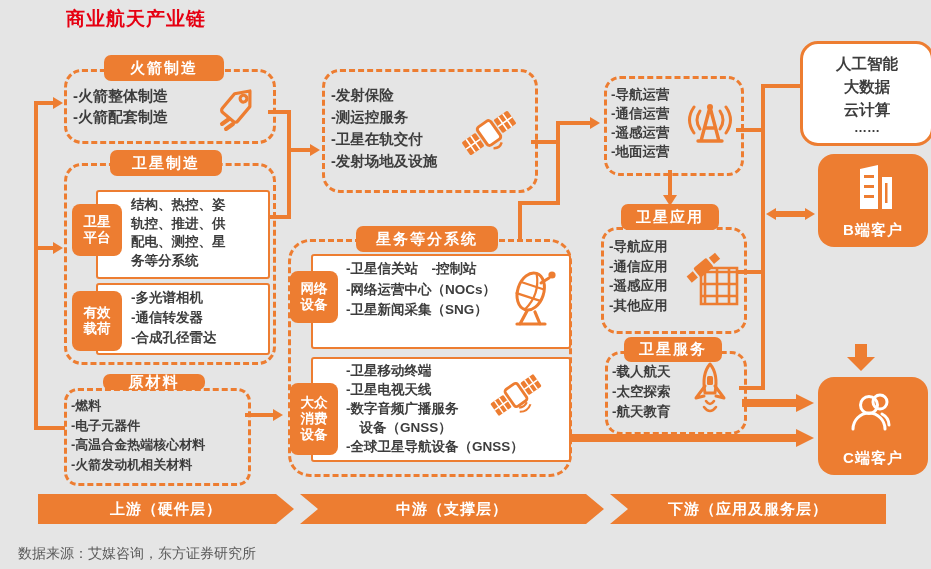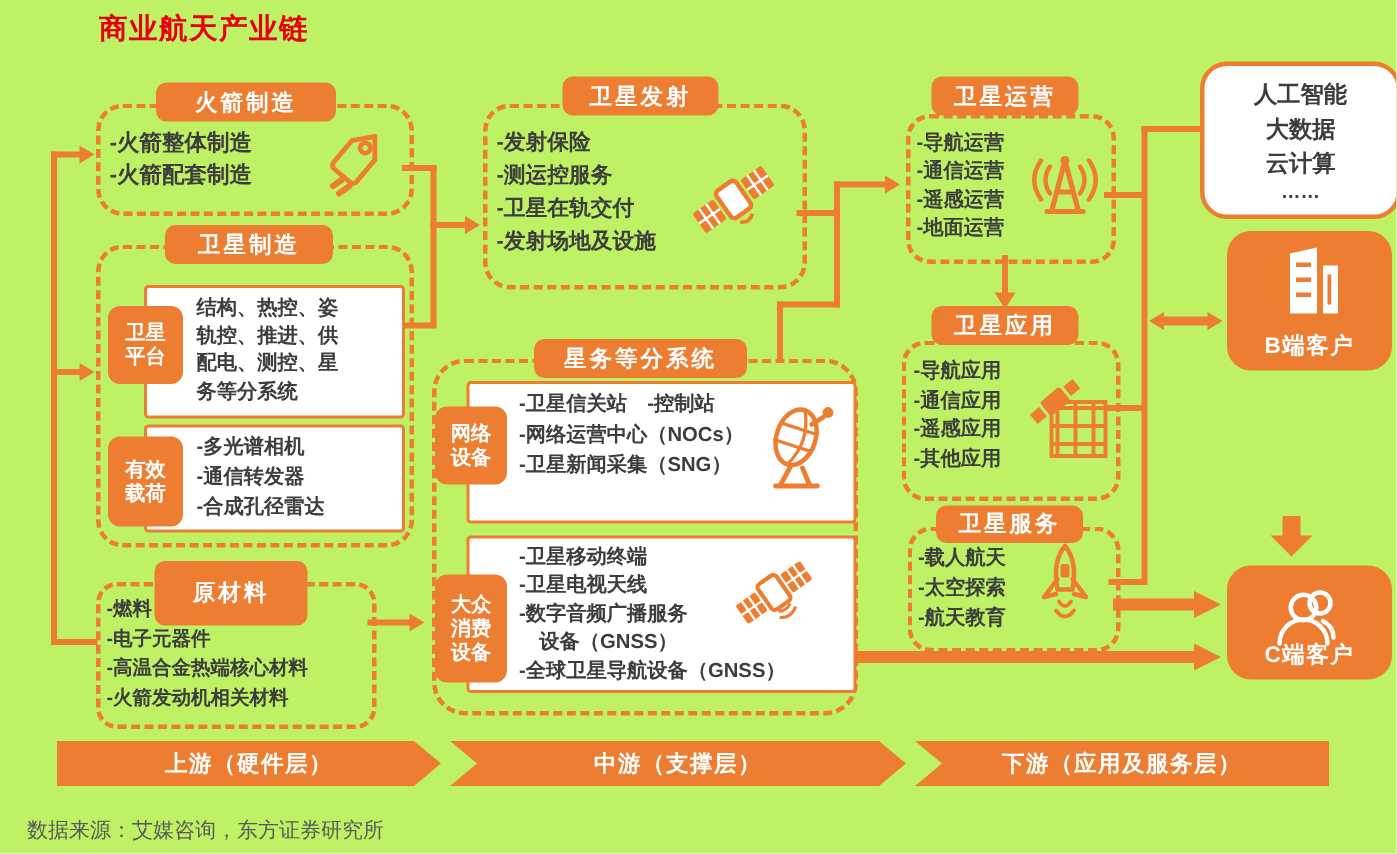--- a/index.html
+++ b/index.html
@@ -1,16 +1,16 @@
 <!DOCTYPE html>
 <html><head>
 <meta charset="utf-8">
 <style>
   html,body{margin:0;padding:0;background:#fff;}
-  #stage{position:relative;width:931px;height:569px;background:#bef264;overflow:hidden;
+  #stage{position:relative;width:931px;height:569px;background:#e5e5e5;overflow:hidden;
          font-family:"Liberation Sans","DejaVu Sans",sans-serif;}
   .abs{position:absolute;}
   .title{font-size:19px;font-weight:800;color:#E60012;letter-spacing:1px;}
   .dashbox{position:absolute;border:3px dashed #ED7D31;border-radius:18px;background:transparent;}
   .hdr{position:absolute;background:#ED7D31;color:#fff;font-weight:700;font-size:15px;
        letter-spacing:2px;text-align:center;border-radius:7px;display:flex;align-items:center;
        justify-content:center;z-index:4;}
   .items{position:absolute;color:#3d3d3d;font-weight:700;z-index:3;}
   .items div{white-space:nowrap;}
   .sublabel{position:absolute;background:#ED7D31;color:#fff;font-weight:700;font-size:13.5px;
@@ -124,30 +124,29 @@
   <div class="sublabel" style="left:72px;top:291px;width:50px;height:60px;">
     <span>有效载荷</span>
   </div>
   <div class="items" style="left:131px;top:288px;font-size:13.5px;line-height:20px;">
     <div>-多光谱相机</div>
     <div>-通信转发器</div>
     <div>-合成孔径雷达</div>
   </div>
 
   <div class="dashbox" style="left:64px;top:388px;width:181px;height:92px;border-radius:14px;"></div>
-  <div class="hdr" style="left:103px;top:374px;width:102px;height:43px;">原材料</div>
+  <div class="hdr" style="left:103px;top:374px;width:102px;height:16px;">原材料</div>
   <div class="items" style="left:71px;top:396px;font-size:13px;line-height:19.5px;">
     <div>-燃料</div>
     <div>-电子元器件</div>
     <div>-高温合金热端核心材料</div>
     <div>-火箭发动机相关材料</div>
   </div>
 
   <div class="dashbox" style="left:322px;top:69px;width:210px;height:118px;"></div>
-  <div class="hdr" style="left:375px;top:51px;width:104px;height:26px;">卫星发射</div>
   <div class="items" style="left:331px;top:84px;font-size:14.5px;line-height:22px;">
     <div>-发射保险</div>
     <div>-测运控服务</div>
     <div>-卫星在轨交付</div>
     <div>-发射场地及设施</div>
   </div>
   <div class="abs" style="left:458px;top:102px;z-index:3;">
     <svg width="62" height="62" viewBox="0 0 62 62">
       <g transform="rotate(-35 31 31)">
         <rect x="3" y="23" width="17" height="16" rx="1.5" fill="#ED7D31"></rect>
@@ -203,21 +202,20 @@
         <path d="M8.7 23 v16 M14.3 23 v16 M3 31 h17" stroke="#fff" stroke-width="1.6"></path>
         <rect x="42" y="23" width="17" height="16" rx="1.5" fill="#ED7D31"></rect>
         <path d="M47.7 23 v16 M53.3 23 v16 M42 31 h17" stroke="#fff" stroke-width="1.6"></path>
         <rect x="23" y="20" width="16" height="22" rx="3" fill="#fff" stroke="#ED7D31" stroke-width="3"></rect>
         <path d="M24 48 q7 5 14 0 M26 44 q5 3 10 0" stroke="#ED7D31" stroke-width="2.2" fill="none"></path>
       </g>
     </svg>
   </div>
 
   <div class="dashbox" style="left:604px;top:76px;width:134px;height:94px;border-radius:16px;"></div>
-  <div class="hdr" style="left:621px;top:51px;width:98px;height:26px;">卫星运营</div>
   <div class="items" style="left:611px;top:85px;font-size:13.5px;line-height:19px;">
     <div>-导航运营</div>
     <div>-通信运营</div>
     <div>-遥感运营</div>
     <div>-地面运营</div>
   </div>
   <div class="abs" style="left:684px;top:97px;z-index:3;">
     <svg width="52" height="54" viewBox="0 0 52 54" fill="none" stroke="#ED7D31" stroke-linecap="round">
       <circle cx="26" cy="10" r="3" fill="#ED7D31" stroke="none"></circle>
       <path d="M26 10 L17 44 M26 10 L35 44 M20.5 31 h11 M14 44 h24" stroke-width="3.4"></path>
@@ -282,21 +280,21 @@
         <rect x="16" y="32" width="10" height="3" fill="#ED7D31"></rect>
         <rect x="34" y="14" width="10" height="32" fill="#fff"></rect>
         <rect x="37" y="20" width="2.5" height="20" fill="#ED7D31"></rect>
         <rect x="41" y="20" width="0" height="0" fill="#ED7D31"></rect>
       </svg>
     </div>
     <div class="clientlabel">B端客户</div>
   </div>
 
 
-  <div class="solidbox" style="left:818px;top:377px;width:110px;height:76px;">
+  <div class="solidbox" style="left:818px;top:377px;width:110px;height:98px;">
     <div class="abs" style="left:27px;top:10px;">
       <svg width="56" height="56" viewBox="0 0 56 56" fill="none" stroke="#fff" stroke-width="3" stroke-linecap="round">
         <circle cx="35" cy="15" r="7"></circle>
         <path d="M44 38 a13 13 0 0 0 -7 -11"></path>
         <circle cx="24" cy="18" r="8.5"></circle>
         <path d="M8 42 a16 16 0 0 1 32 0"></path>
       </svg>
     </div>
     <div class="clientlabel">C端客户</div>
   </div>

